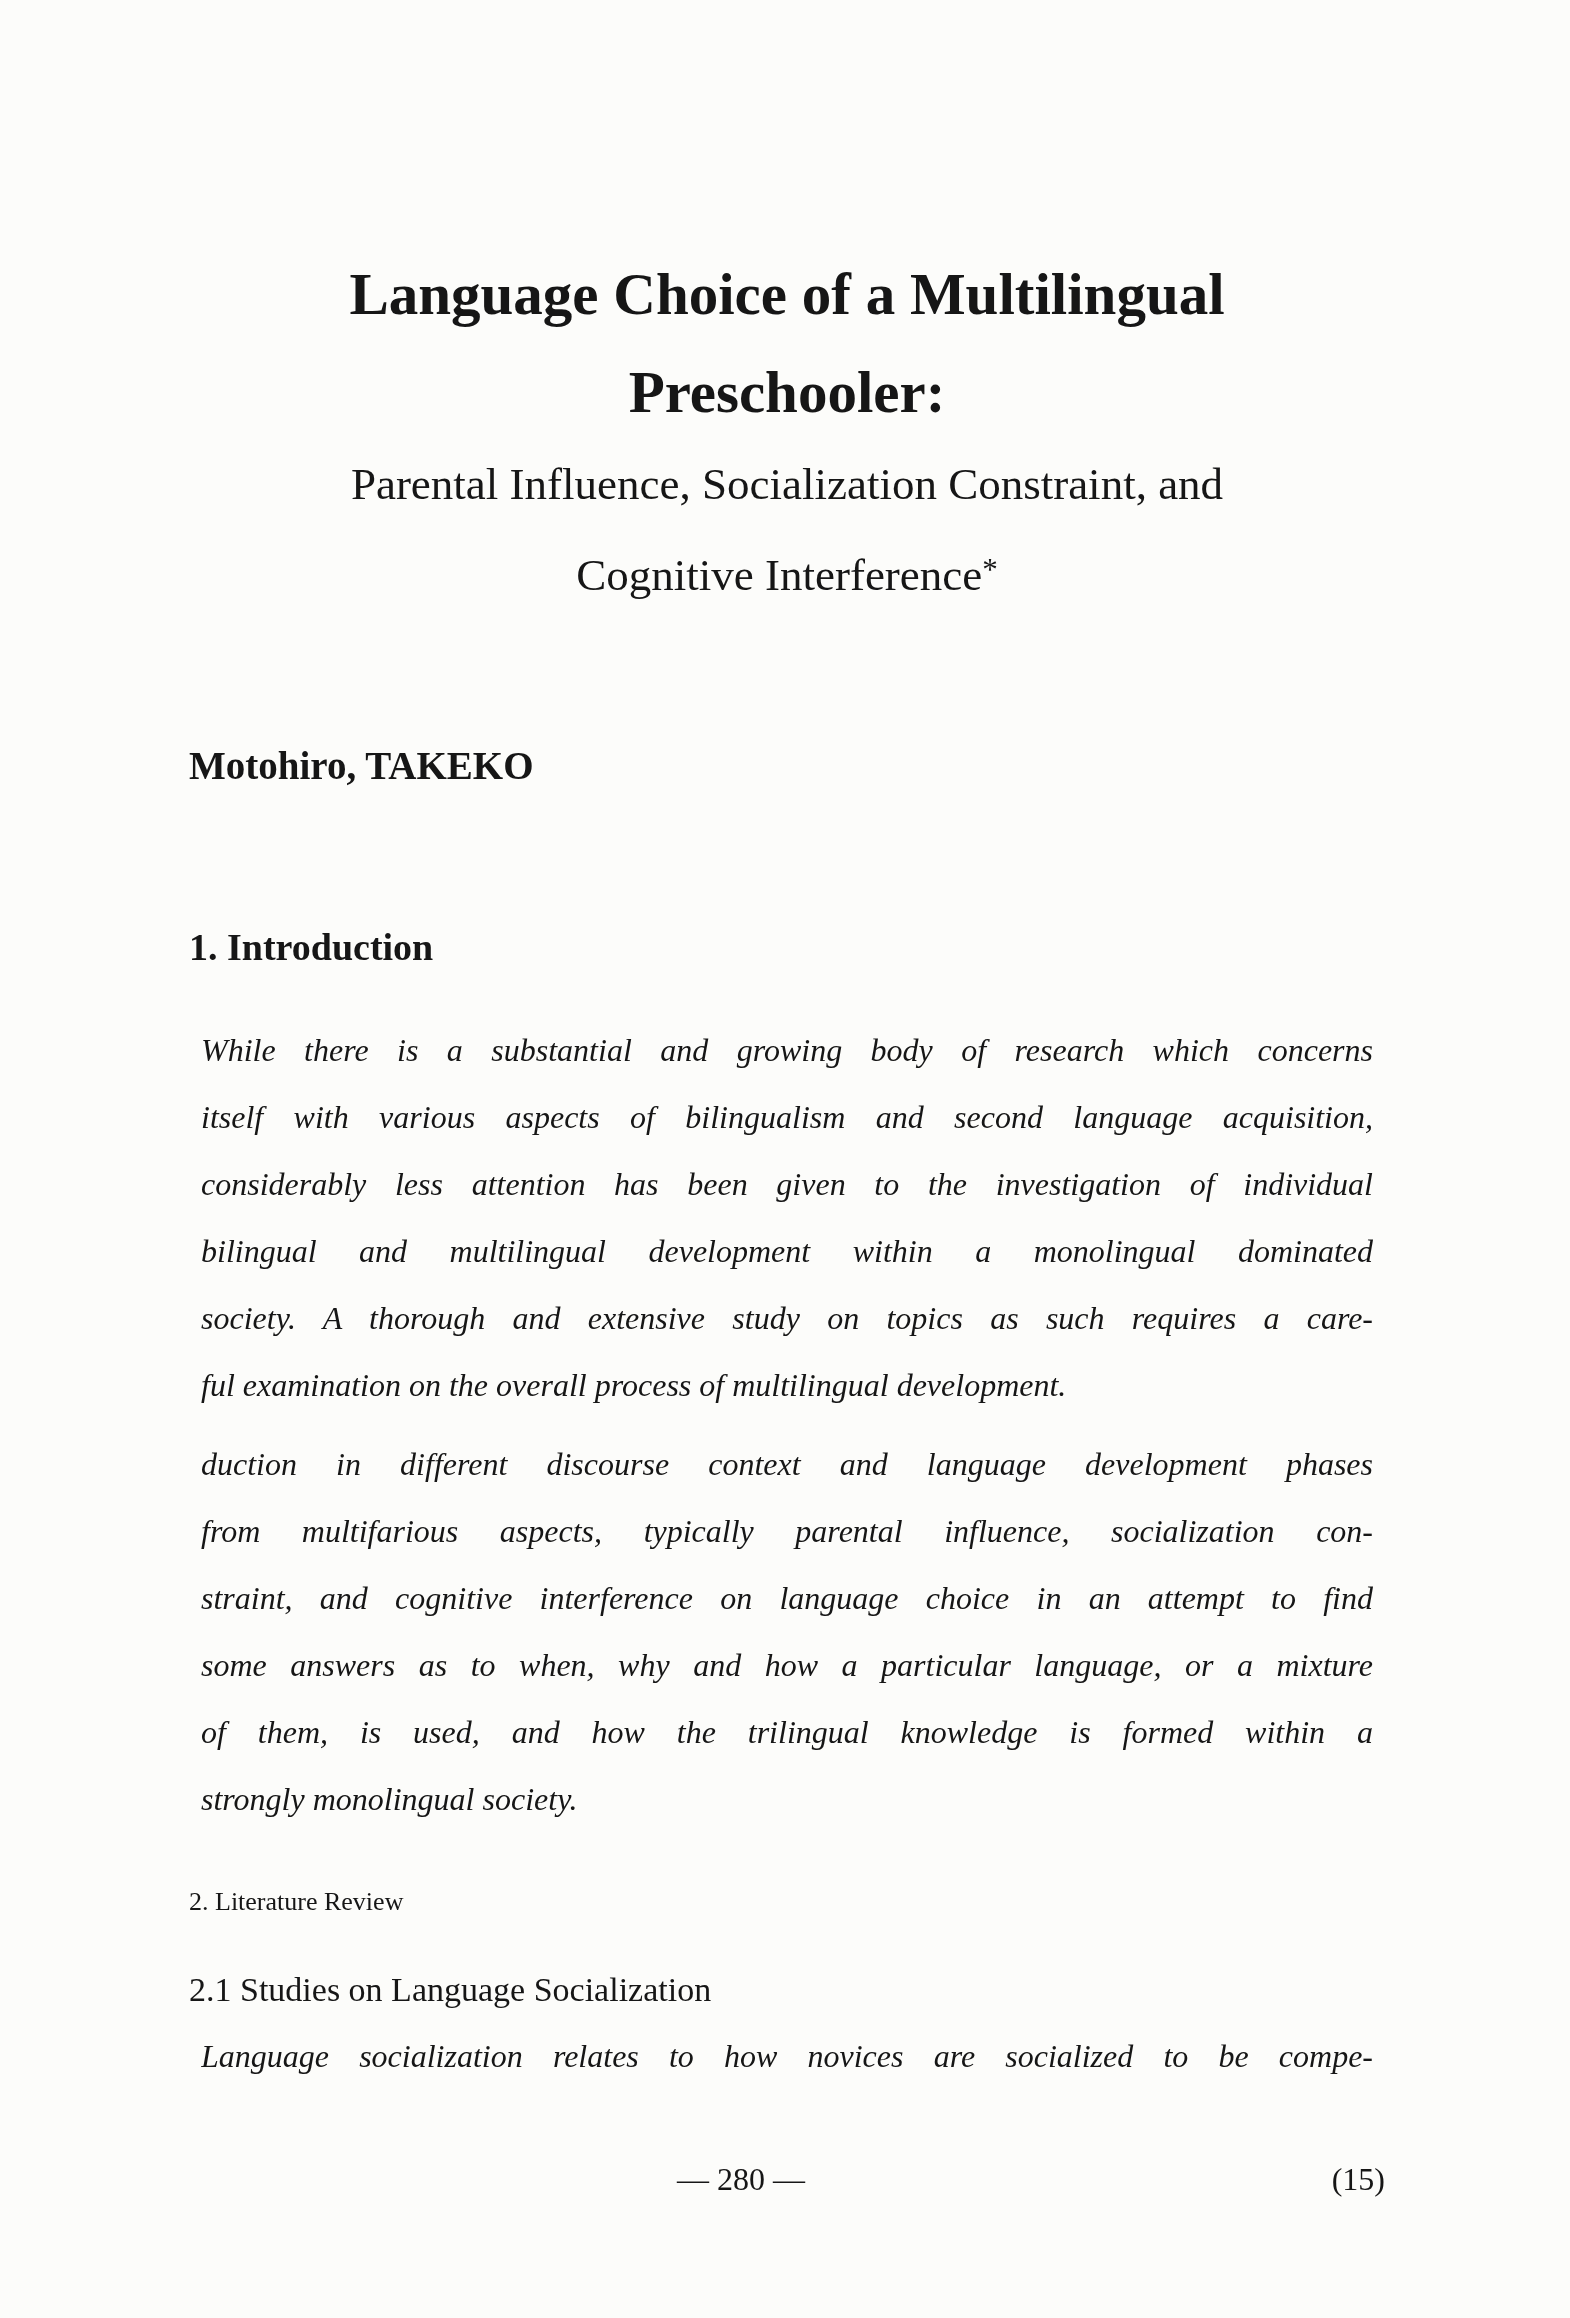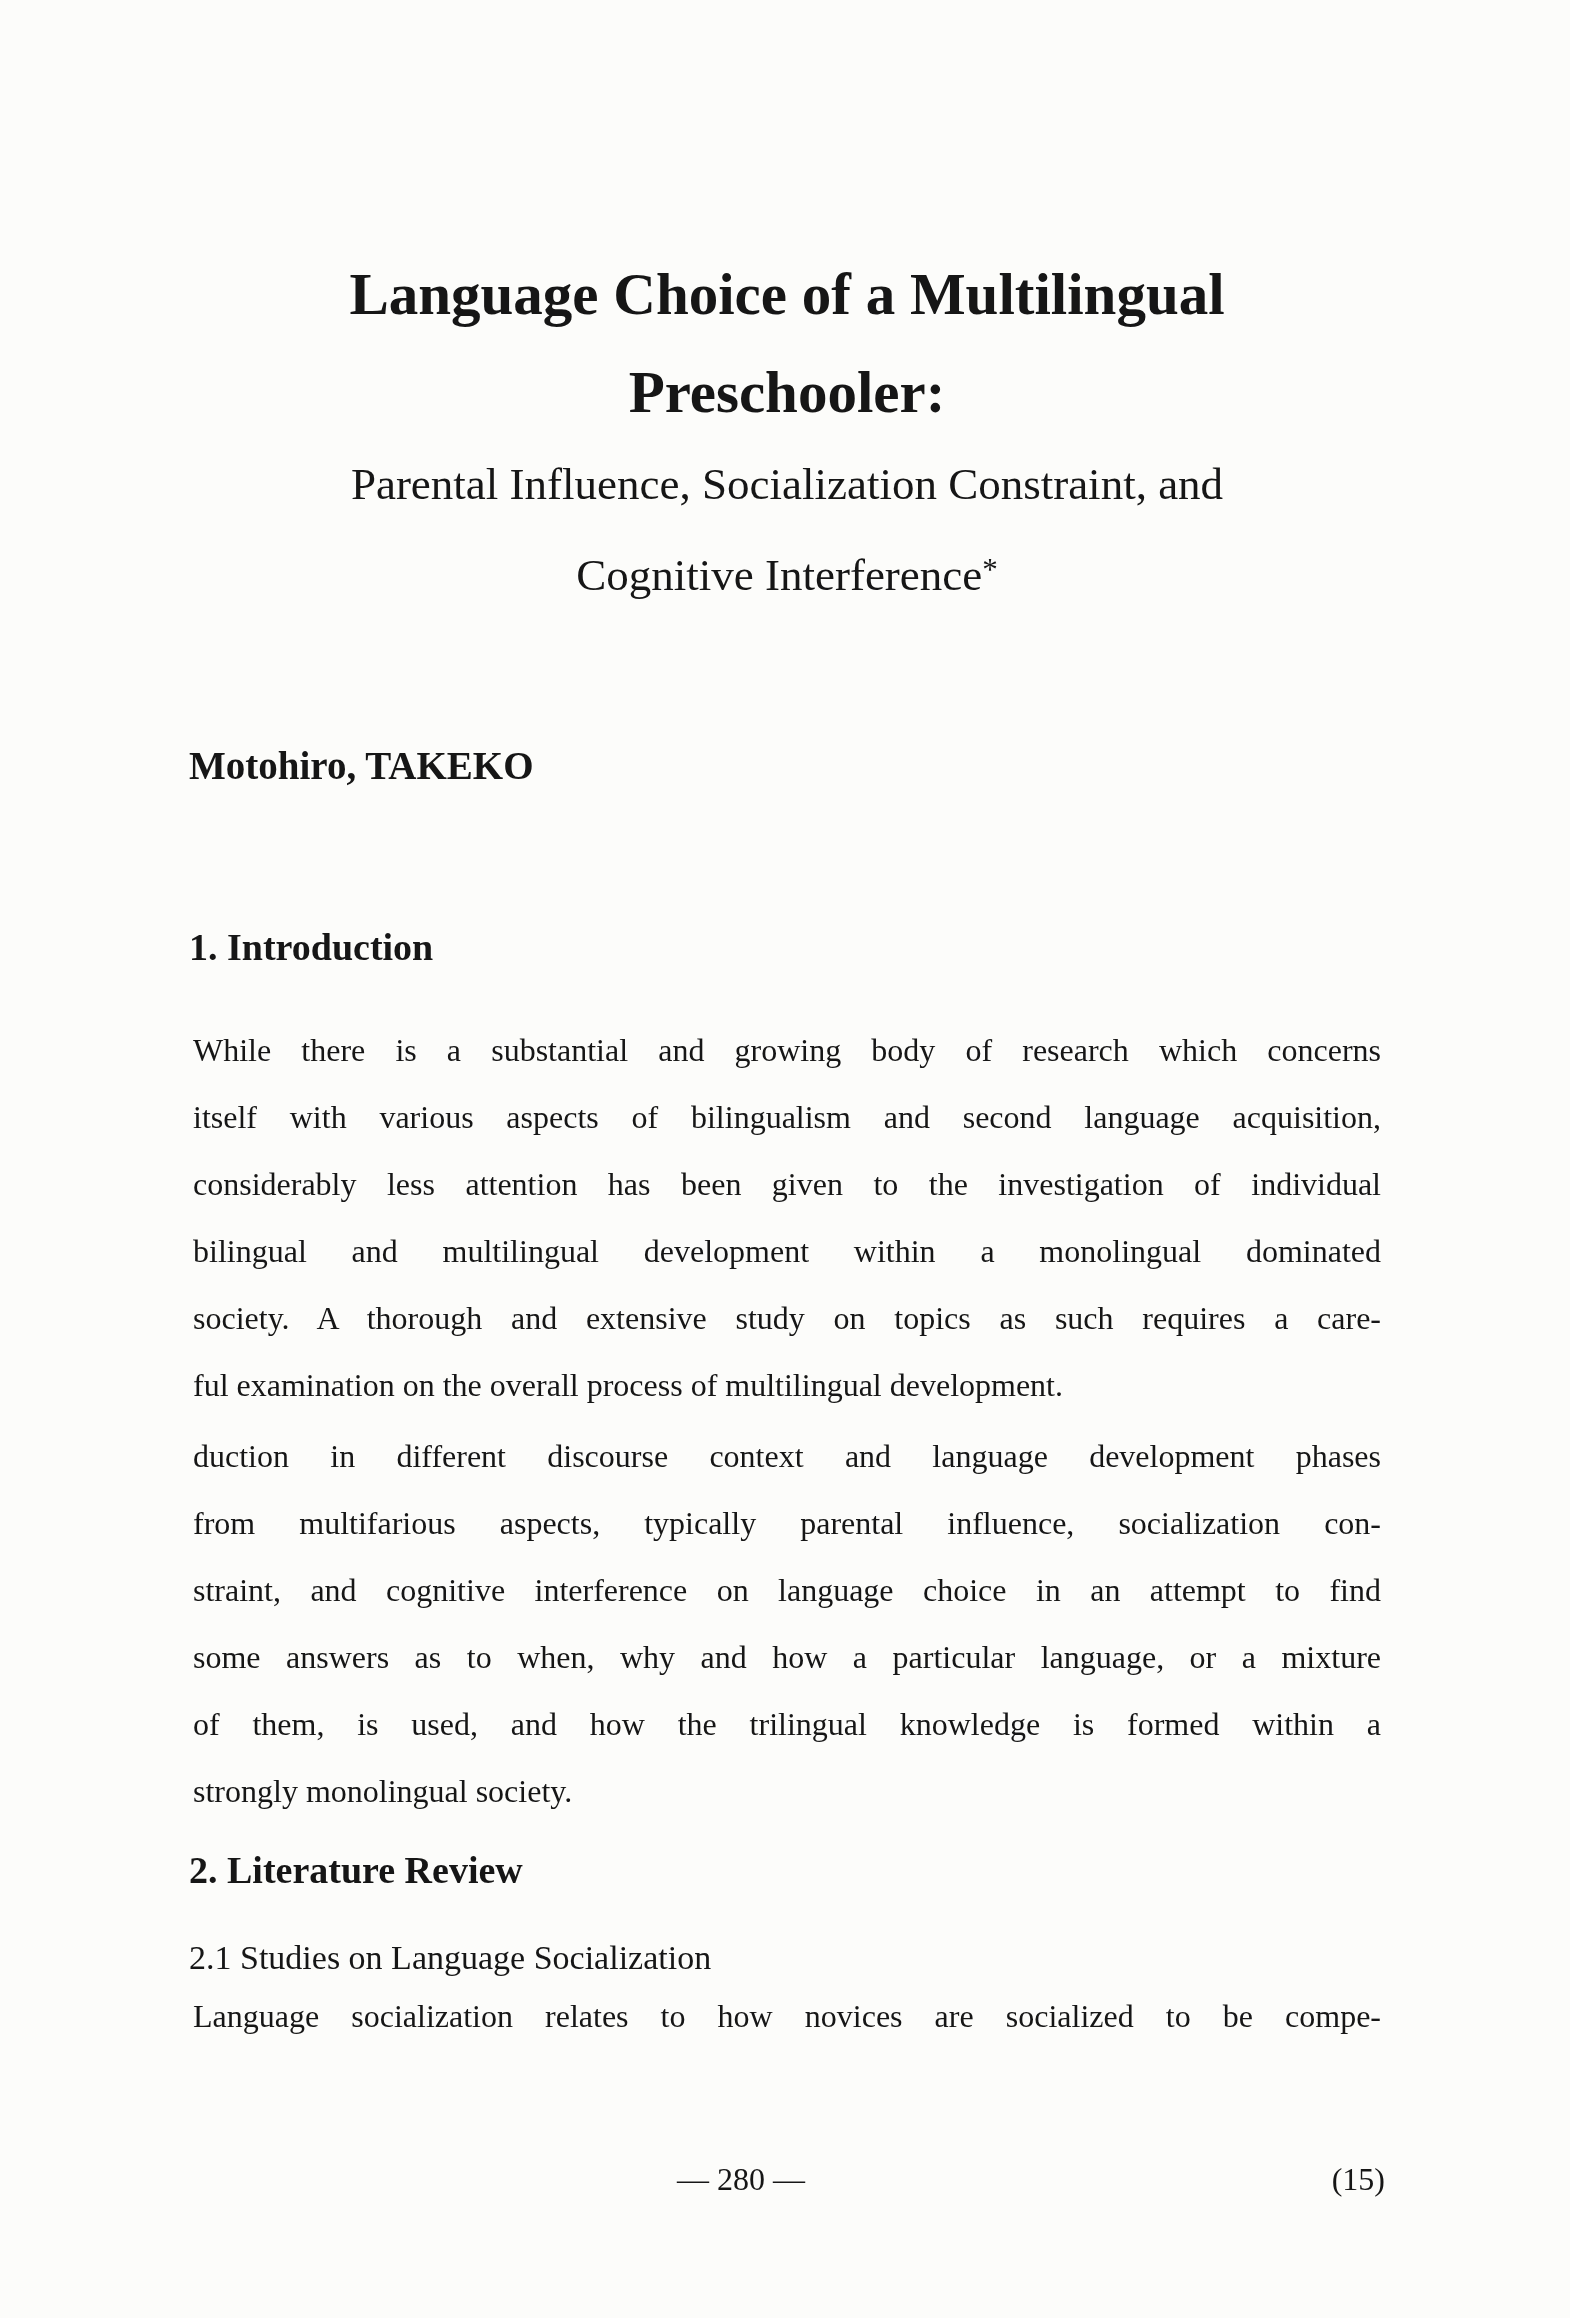--- a/index.html
+++ b/index.html
@@ -47,33 +47,34 @@
     font-weight: bold;
     line-height: 49px;
   }
   .h1 {
     margin-top: 132px;
     font-size: 38px;
     font-weight: bold;
     line-height: 50px;
   }
   .h2 {
-    margin-top: 20px;
-    font-size: 38px;
-    font-weight: bold;
+    margin-top: 44px;
+    font-size: 26px;
+    font-weight: normal;
     line-height: 50px;
   }
   .h21 {
     margin-top: 41px;
     font-size: 34px;
     font-weight: normal;
     line-height: 43px;
   }
   .para {
-    margin: 4px;
+    margin: 12px;
+    font-style: italic;
   }
   .para.first {
     margin-top: 45px;
   }
   .line {
     font-size: 32px;
     line-height: 67px;
     height: 67px;
     text-align: justify;
     text-align-last: justify;

